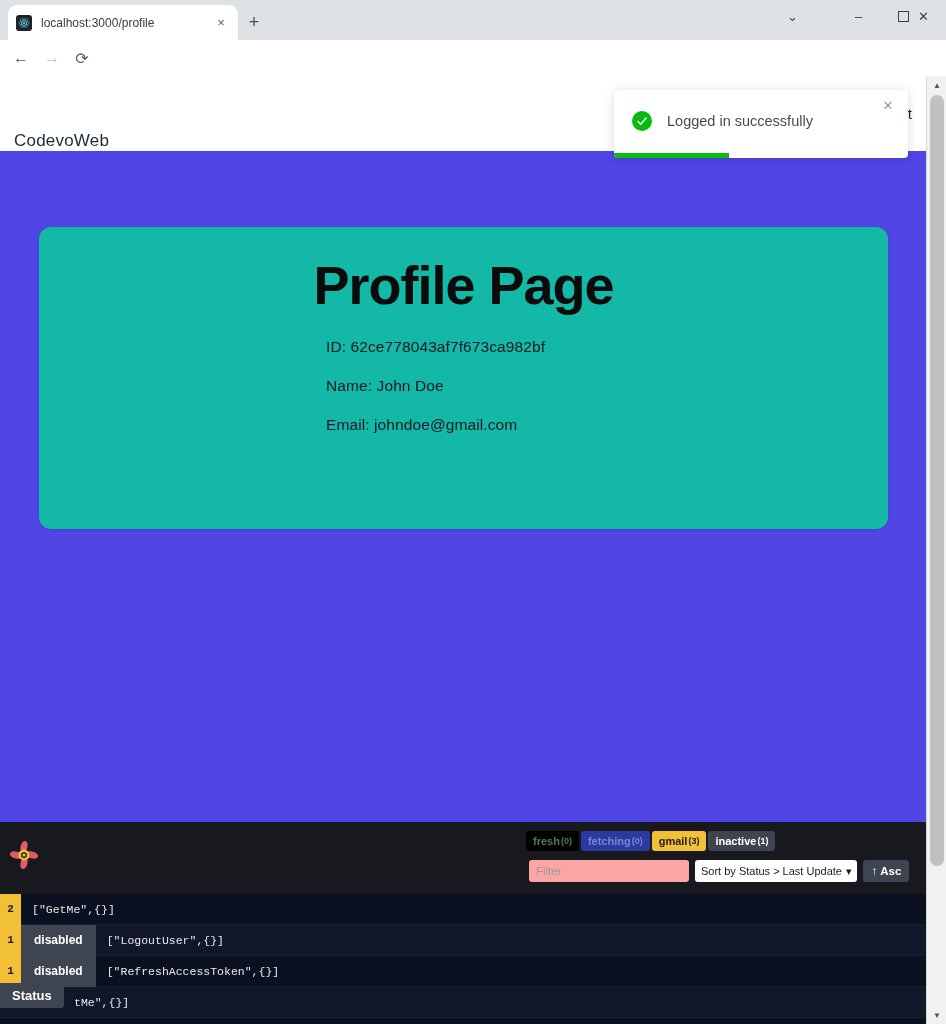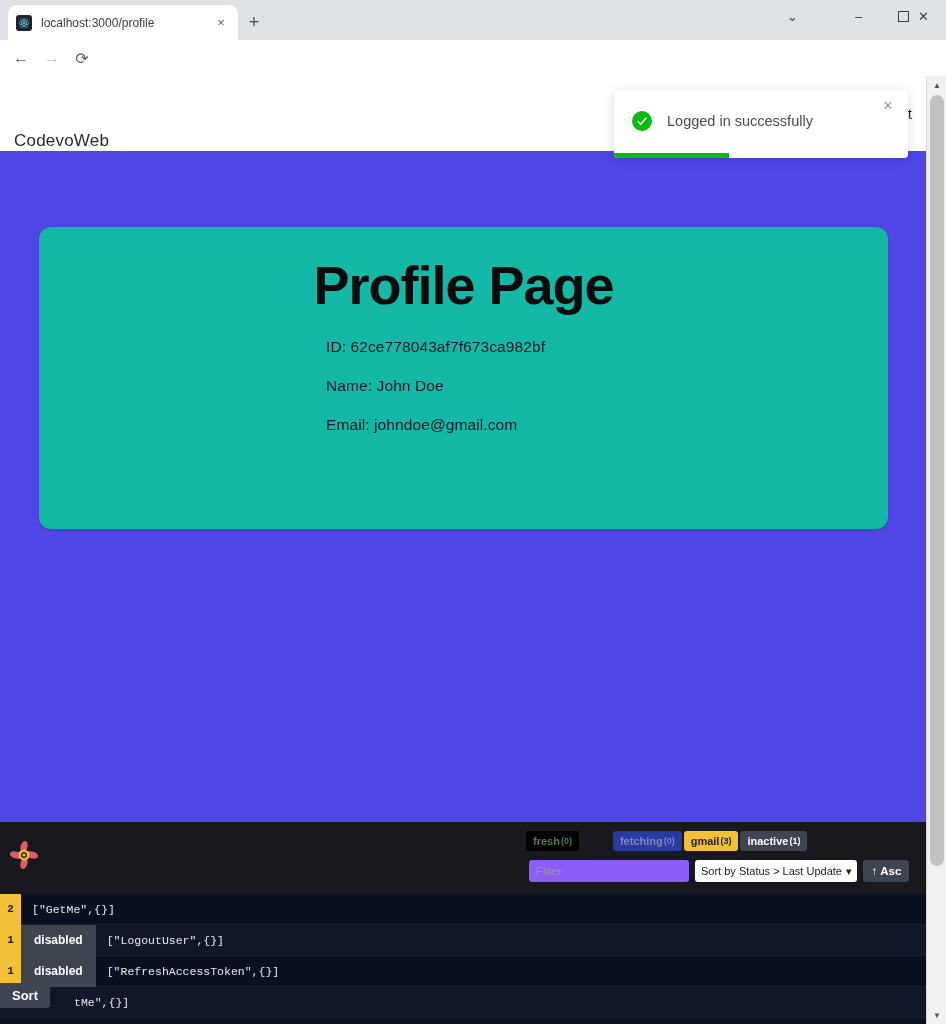--- a/index.html
+++ b/index.html
@@ -157,29 +157,29 @@
     position: absolute; left: 526px; top: 9px;
     display: flex; gap: 2px; align-items: stretch;
   }
   .rq-badge {
     font-family: "Liberation Sans", sans-serif;
     font-size: 11px; padding: 4px 7px; border-radius: 3px;
     display: flex; align-items: center; font-weight: 700;
   }
   .rq-badge .cnt { font-size: 9px; font-weight: 700; margin-left: 1px; }
   .b-fresh    { background: #000000; color: #4f7a55; }
-  .b-fetching { background: #2b3a9e; color: #7b85cf; margin-left: 32px; }
+  .b-fetching { background: #2b3a9e; color: #7b85cf; }
   .b-stale    { background: #f2c037; color: #1c1c20; }
   .b-inactive { background: #3f4451; color: #ffffff; }
   .rq-controls {
     position: absolute; left: 529px; top: 38px;
     display: flex; gap: 6px; align-items: center;
   }
   .rq-filter {
-    width: 160px; height: 22px; background: #8b5cf6;
+    width: 160px; height: 22px; background: #fca5a5;
     border: none; border-radius: 3px; padding: 0 7px;
     font-size: 11.5px; color: #2b2b2b;
     font-family: "Liberation Sans", sans-serif;
   }
   .rq-filter::placeholder { color: #9a9a9a; }
   .rq-sort {
     height: 22px; background: #ffffff; border: none; border-radius: 3px;
     padding: 0 6px; font-size: 11px; color: #1c1c20;
     font-family: "Liberation Sans", sans-serif;
     display: flex; align-items: center; gap: 4px;
@@ -438,21 +438,21 @@
       </div>
       <div class="rq-row">
         <span class="rq-count">1</span>
         <span class="rq-disabled">disabled</span>
         <span class="rq-key">["RefreshAccessToken",{}]</span>
       </div>
       <div class="rq-row">
         <span class="rq-count" style="background:transparent;"></span>
         <span class="rq-key" style="margin-left:53px;">tMe",{}]</span>
       </div>
-      <div class="rq-close">Sort</div>
+      <div class="rq-close">Status</div>
     </div>
   </div>
 
   <div class="sbar">
     <div class="sb-arrow up">▲</div>
     <div class="sb-thumb"></div>
     <div class="sb-arrow down">▼</div>
   </div>
 
 </div>

